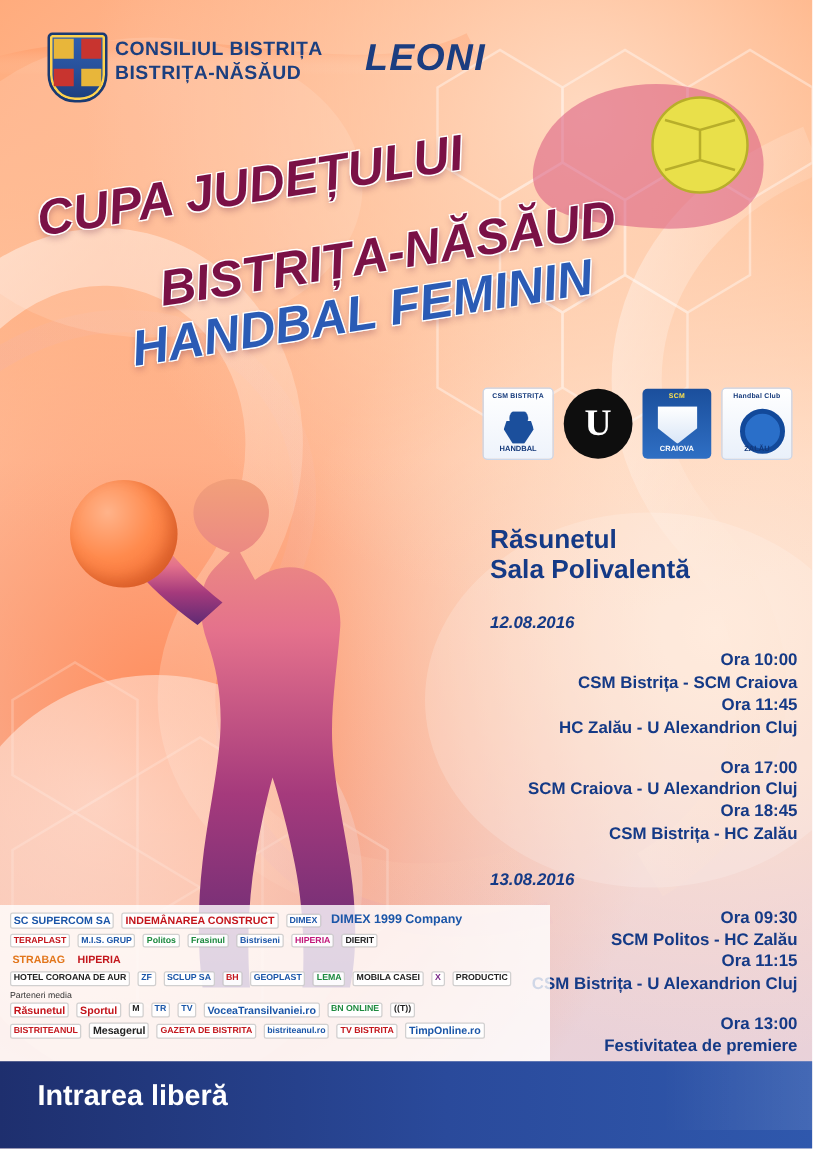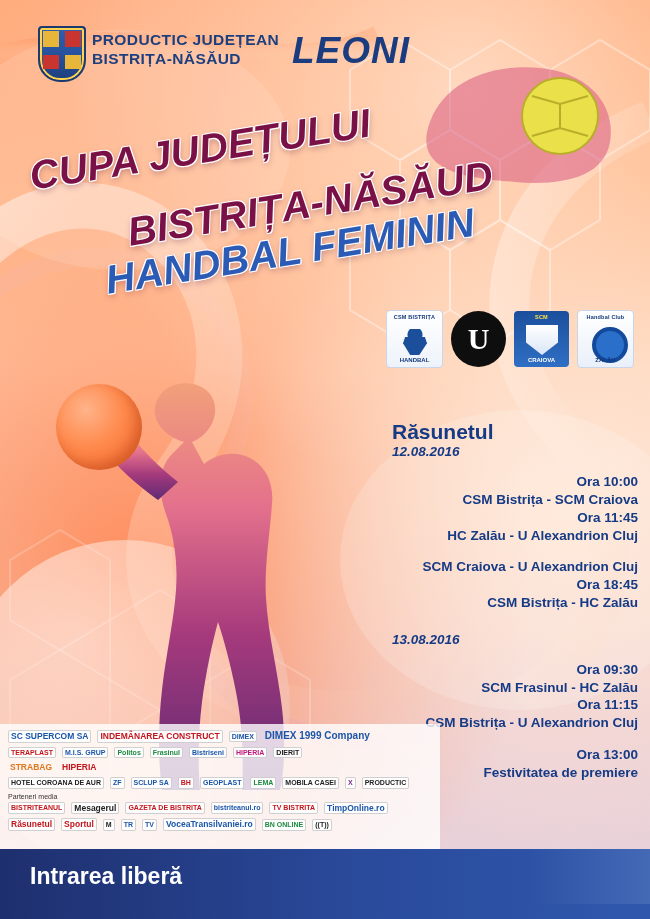--- a/index.html
+++ b/index.html
@@ -75,21 +75,21 @@
     font-weight: bold;
     font-size: 15.5px;
     letter-spacing: .4px;
     line-height: 1.25;
   }
   .leoni {
     position: absolute; left: 292px; top: 30px;
     color: #1b3d80;
     font-weight: bold;
     font-style: italic;
-    font-size: 37px;
+    font-size: 30px;
     letter-spacing: 1px;
   }
 
   
   .title-wrap {
     position: absolute;
     left: 0; top: 148px;
     width: 650px; height: 170px;
   }
   .tline {
@@ -334,21 +334,21 @@
   <div class="big-ball"></div>
 
   <div class="top-bar">
     <div class="crest">
       <div class="q1"></div>
         <div class="q2"></div>
         <div class="q3"></div>
         <div class="q4"></div>
     </div>
     <div class="council">
-      <div>PRODUCTIC JUDEȚEAN</div>
+      <div>CONSILIUL BISTRIȚA</div>
       <div>BISTRIȚA-NĂSĂUD</div>
     </div>
     <div class="leoni">LEONI</div>
   </div>
 
   <svg style="position:absolute; left:420px; top:58px; width:200px; height:130px;" viewBox="0 0 200 130">
     <path d="M8,70 C20,25 70,5 120,10 C170,15 196,48 190,84 C184,120 140,128 95,124 C50,120 -4,115 8,70 Z" fill="#d9577f" opacity=".55"></path>
     <circle cx="140" cy="58" r="38" fill="#e9e04a"></circle>
     <circle cx="140" cy="58" r="38" fill="none" stroke="#b8ae2a" stroke-width="2"></circle>
     <path d="M112,38 L140,46 L168,38 M112,78 L140,70 L168,78 M140,46 L140,70" stroke="#b8ae2a" stroke-width="2" fill="none"></path>
@@ -389,49 +389,51 @@
              C164,290 158,268 152,250 C146,272 140,300 136,330
              C132,362 132,394 134,418 L96,418 C92,388 92,352 96,318
              C100,282 108,248 110,218 C112,190 108,164 100,142
              C92,120 92,96 106,82 Z" fill="url(#ply)"></path>
     <path d="M92,128 C70,112 52,96 40,80 L62,60 C76,78 94,96 112,110 Z" fill="url(#ply)"></path>
   </svg>
   <div class="orange-ball"></div>
 
   <div class="info">
     <div class="venue-city">Răsunetul</div>
+    <div class="venue-hall">Sala Polivalentă</div>
 
     <div class="day-date">12.08.2016</div>
 
     <div class="slot">
       <span class="time">Ora 10:00</span>
       <span class="match">CSM Bistrița - SCM Craiova</span>
     </div>
     <div class="slot">
       <span class="time">Ora 11:45</span>
       <span class="match">HC Zalău - U Alexandrion Cluj</span>
     </div>
 
     <div class="gap"></div>
 
     <div class="slot">
+      <span class="time">Ora 17:00</span>
       <span class="match">SCM Craiova - U Alexandrion Cluj</span>
     </div>
     <div class="slot">
       <span class="time">Ora 18:45</span>
       <span class="match">CSM Bistrița - HC Zalău</span>
     </div>
 
     <div class="gap-lg"></div>
 
     <div class="day-date">13.08.2016</div>
 
     <div class="slot">
       <span class="time">Ora 09:30</span>
-      <span class="match">SCM Frasinul - HC Zalău</span>
+      <span class="match">SCM Politos - HC Zalău</span>
     </div>
     <div class="slot">
       <span class="time">Ora 11:15</span>
       <span class="match">CSM Bistrița - U Alexandrion Cluj</span>
     </div>
 
     <div class="gap"></div>
 
     <div class="slot">
       <span class="time">Ora 13:00</span>
@@ -468,38 +470,38 @@
       <span class="sp green sp-chip">LEMA</span>
       <span class="sp dark sp-chip">MOBILA CASEI</span>
       <span class="sp purple sp-chip">X</span>
       <span class="sp dark sp-chip">PRODUCTIC</span>
 
     </div>
 
     <div class="media-label">Parteneri media</div>
 
     <div class="sp-row">
-      <span class="sp red sp-chip">BISTRITEANUL</span>
-      <span class="sp med dark sp-chip">Mesagerul</span>
-      <span class="sp red sp-chip">GAZETA DE BISTRITA</span>
-      <span class="sp blue sp-chip">bistriteanul.ro</span>
-      <span class="sp red sp-chip">TV BISTRITA</span>
-      <span class="sp med blue sp-chip">TimpOnline.ro</span>
-
-    </div>
-    <div class="sp-row">
       <span class="sp med red sp-chip">Răsunetul</span>
       <span class="sp med red sp-chip">Sportul</span>
       <span class="sp dark sp-chip">M</span>
       <span class="sp blue sp-chip">TR</span>
       <span class="sp blue sp-chip">TV</span>
       <span class="sp med blue sp-chip">VoceaTransilvaniei.ro</span>
       <span class="sp green sp-chip">BN ONLINE</span>
       <span class="sp dark sp-chip">((T))</span>
     </div>
+    <div class="sp-row">
+      <span class="sp red sp-chip">BISTRITEANUL</span>
+      <span class="sp med dark sp-chip">Mesagerul</span>
+      <span class="sp red sp-chip">GAZETA DE BISTRITA</span>
+      <span class="sp blue sp-chip">bistriteanul.ro</span>
+      <span class="sp red sp-chip">TV BISTRITA</span>
+      <span class="sp med blue sp-chip">TimpOnline.ro</span>
+
+    </div>
   </div>
 
   <div class="footer">
     <div class="footer-stripe"></div>
     <div class="footer-text">Intrarea liberă</div>
   </div>
 
 </div>
 
 </body></html>

